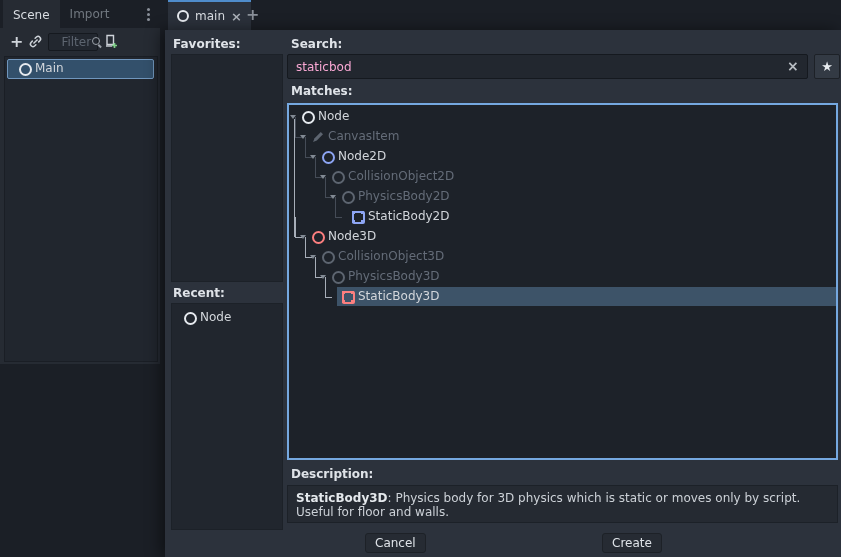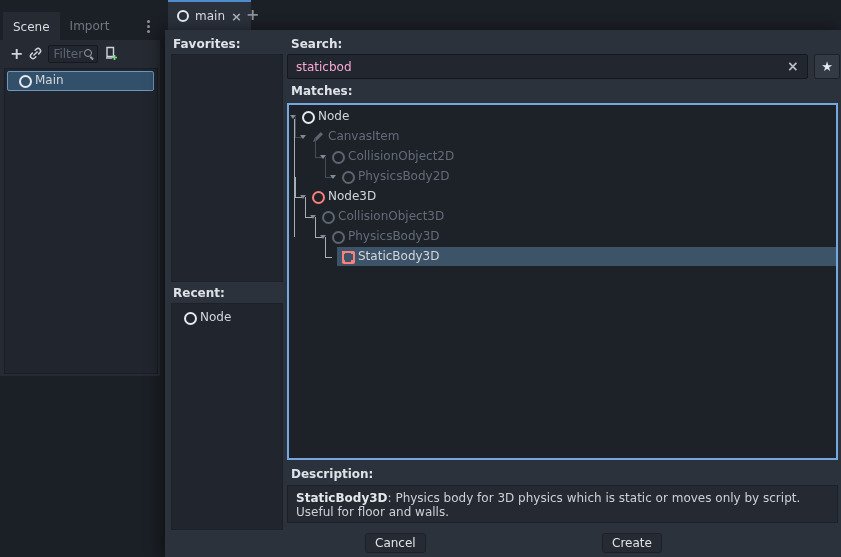--- a/index.html
+++ b/index.html
@@ -4,21 +4,21 @@
 <style>
   html,body{margin:0;padding:0;}
   body{
     width:841px;height:557px;position:relative;overflow:hidden;
     background:#1b1f26;
     font-family:"DejaVu Sans","Liberation Sans",sans-serif;
     font-size:12px;color:#d2d6db;
     -webkit-font-smoothing:antialiased;
   }
   .abs{position:absolute;}
-  .panel{background:#262b33;margin-top:12px;}
+  .panel{background:#262b33;}
   .bold-label{font-weight:bold;color:#dfe3e8;}
   .dim{color:#646c78;}
 
   
   .dock-tabbar{background:#1b1f26;display:flex;align-items:stretch;}
   .dock-tab{display:flex;align-items:center;padding:0 10px;color:#70777f;cursor:default;}
   .dock-tab.active{background:#262b33;color:#d8dce1;border-top:2px solid transparent;}
 
   
   .vdots{position:relative;width:3px;height:3px;background:#8a9099;border-radius:50%;
@@ -71,21 +71,21 @@
           <span class="vdots"></span>
         </div>
     </div>
     <div class="abs" style="left:0;top:28px;width:160px;height:27px;display:flex;align-items:center;gap:5px;padding-left:10px;box-sizing:border-box;">
       <span class="plus-glyph">+</span>
       <svg width="15" height="15" viewBox="0 0 16 16" fill="none" stroke="#cfd4da" stroke-width="1.6" stroke-linecap="round">
         <path d="M6.3 9.7 L9.7 6.3"></path>
         <path d="M7.6 4.6 l1.4-1.4 a2.7 2.7 0 0 1 3.8 3.8 L11.4 8.4"></path>
         <path d="M8.4 11.4 L7 12.8 a2.7 2.7 0 0 1 -3.8 -3.8 L4.6 7.6"></path>
       </svg>
-      <span class="gd-input" style="width:50px;height:18px;display:inline-flex;align-items:center;justify-content:space-between;color:#5d6570;padding:0 4px;">
+      <span class="gd-input" style="width:50px;height:18px;display:inline-flex;align-items:center;justify-content:space-between;color:#5d6570;padding:0 12px;">
         <span>Filter</span>
         <span class="mag">
             <b></b>
             <i></i>
           </span>
       </span>
       <svg width="15" height="15" viewBox="0 0 15 15">
         <path d="M4 1.5 h6.5 v9 h-6.5 z" fill="none" stroke="#cfd4da" stroke-width="1.4"></path>
         <path d="M3 12 h6" stroke="#cfd4da" stroke-width="1.4"></path>
         <path d="M11.5 9 v5 M9 11.5 h5" stroke="#7fd088" stroke-width="1.7"></path>
@@ -147,30 +147,43 @@
         </div>
         <div class="tree-row" style="height: 20px;">
           <div class="lconn dim" style="left: 6px; top: -10px; height: 20px; width: 6px;"></div>
           <span class="tri" style="left: 11px;"></span>
           <svg class="ic-svg" width="12" height="12" viewBox="0 0 12 12" style="left: 23px;">
             <path d="M1 11 L2.6 7.2 L8.8 1 L11 3.2 L4.8 9.4 Z" fill="#5d6570"></path>
           </svg>
           <span class="row-label dim" style="left: 39px;">CanvasItem</span>
         </div>
         <div class="tree-row" style="height: 20px;">
+          <div class="lconn dim" style="left: 16px; top: -10px; height: 20px; width: 6px;"></div>
+          <span class="tri" style="left: 21px;"></span>
+          <span class="ic-circle" style="border-color: rgb(141, 165, 243); left: 33px;"></span>
+          <span class="row-label" style="left: 49px;">Node2D</span>
+        </div>
+        <div class="tree-row" style="height: 20px;">
           <div class="lconn dim" style="left: 26px; top: -10px; height: 20px; width: 6px;"></div>
           <span class="tri" style="left: 31px;"></span>
           <span class="ic-circle" style="border-color: rgb(93, 101, 112); left: 43px;"></span>
           <span class="row-label dim" style="left: 59px;">CollisionObject2D</span>
         </div>
         <div class="tree-row" style="height: 20px;">
           <div class="lconn dim" style="left: 36px; top: -10px; height: 20px; width: 6px;"></div>
           <span class="tri" style="left: 41px;"></span>
           <span class="ic-circle" style="border-color: rgb(93, 101, 112); left: 53px;"></span>
           <span class="row-label dim" style="left: 69px;">PhysicsBody2D</span>
+        </div>
+        <div class="tree-row" style="height: 20px;">
+          <div class="lconn dim" style="left: 46px; top: -10px; height: 20px; width: 6px;"></div>
+          <span class="ic-body" style="border-color: rgb(141, 165, 243); left: 63px;">
+            <i style="background: rgb(141, 165, 243); box-shadow: rgb(141, 165, 243) 9px 0px, rgb(141, 165, 243) 0px 9px, rgb(141, 165, 243) 9px 9px;"></i>
+          </span>
+          <span class="row-label" style="left: 79px;">StaticBody2D</span>
         </div>
         <div class="tree-row" style="height: 20px;">
           <div class="lconn bright" style="left: 6px; top: -10px; height: 20px; width: 6px;"></div>
           <span class="tri" style="left: 11px;"></span>
           <span class="ic-circle" style="border-color: rgb(252, 127, 127); left: 23px;"></span>
           <span class="row-label" style="left: 39px;">Node3D</span>
         </div>
         <div class="tree-row" style="height: 20px;">
           <div class="lconn bright" style="left: 16px; top: -10px; height: 20px; width: 6px;"></div>
           <span class="tri" style="left: 21px;"></span>

